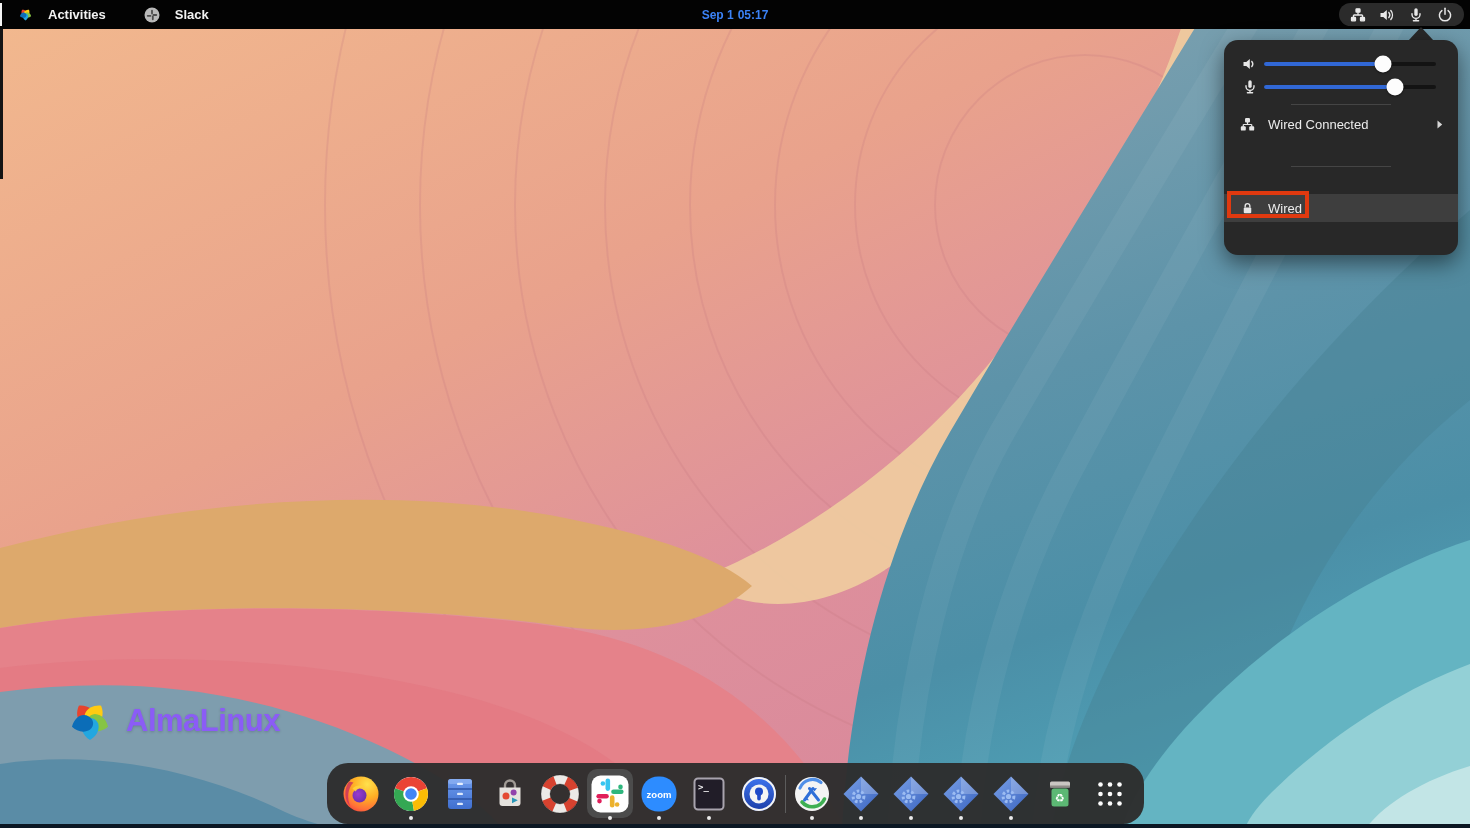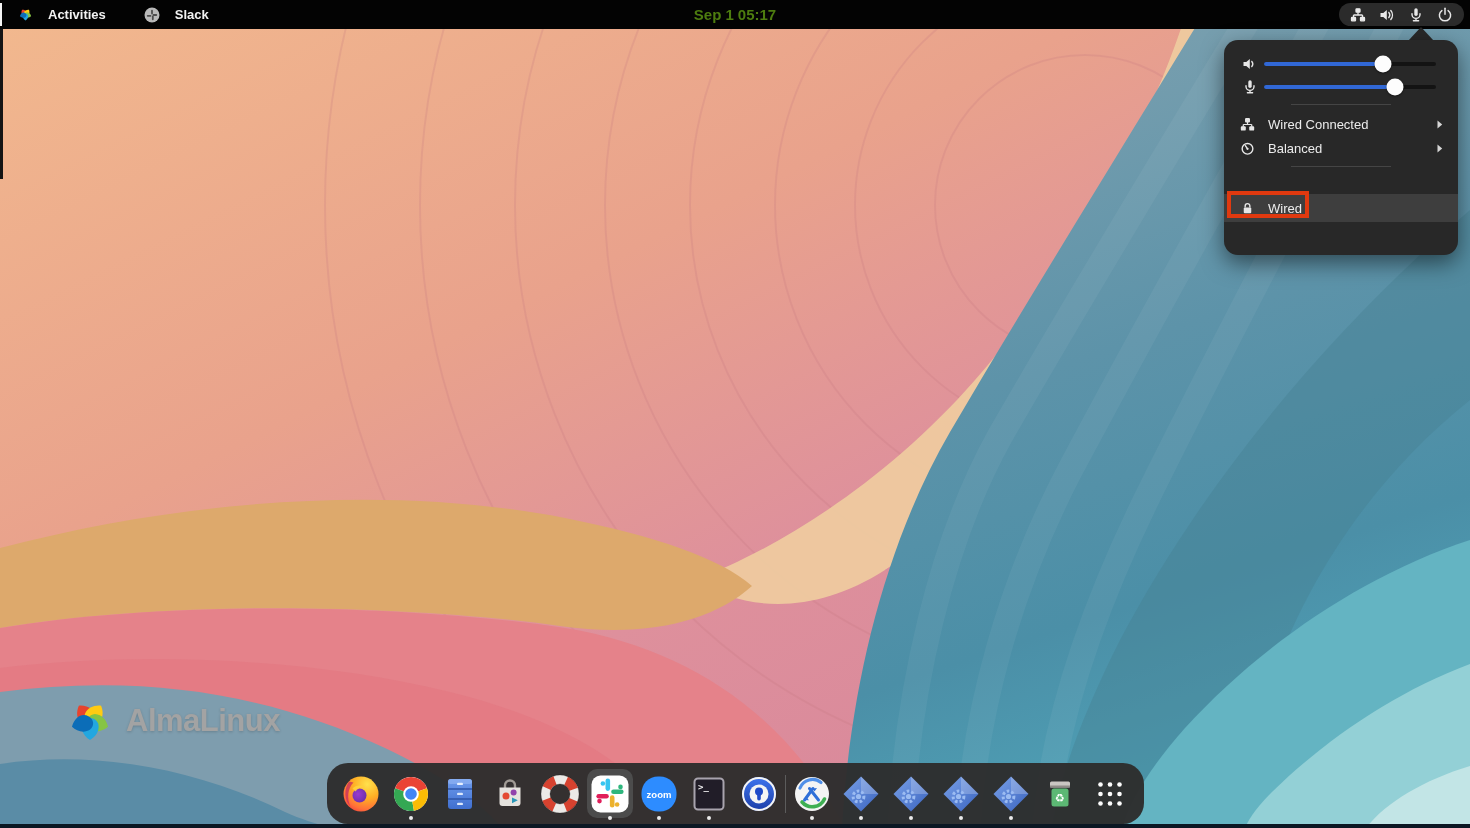--- a/index.html
+++ b/index.html
@@ -15,21 +15,21 @@
   .bottom-strip { position:absolute; left:0; top:824px; width:1470px; height:4px; background:#0b1723; }
 
   
   .topbar { position:absolute; left:0; top:0; width:1470px; height:29px; background:#030303;
             display:flex; align-items:center; z-index:20; color:#f2f2f2; }
   .tb-btn { display:flex; align-items:center; gap:15px; background:none; border:none; color:#f2f2f2;
             font-family:inherit; font-size:13px; font-weight:600; height:29px; padding:0 10px; cursor:default; }
   .tb-activities { margin-left:8px; }
   .tb-slack { margin-left:18px; }
   .tb-clock { position:absolute; left:50%; transform:translateX(-50%); display:flex; gap:4px;
-              background:none; border:none; color:#4d7c0f; font-family:inherit; font-size:15px; font-weight:700; }
+              background:none; border:none; color:#3b82f6; font-family:inherit; font-size:12px; font-weight:700; }
   .tb-tray { position:absolute; right:6px; top:3px; height:23px; display:flex; align-items:center; gap:13px;
              background:#2b2b2b; border:none; border-radius:12px; padding:0 11px; }
 
   
   .menu { position:absolute; left:1224px; top:40px; width:234px; height:215px; background:#282828;
           border-radius:14px; box-shadow:0 8px 22px rgba(0,0,0,.5); z-index:25; color:#ececec; }
   .menu-pointer { position:absolute; left:1408px; top:27px; width:0; height:0; z-index:25;
           border-left:13px solid transparent; border-right:13px solid transparent; border-bottom:14px solid #282828; }
   .menu .slider-row { position:absolute; left:0; width:100%; height:24px; display:flex; align-items:center; }
   .menu .slider-row .s-icon { position:absolute; left:18px; width:16px; display:flex; }
@@ -52,21 +52,21 @@
   .dock-item { position:relative; width:50px; height:61px; display:flex; align-items:center; justify-content:center; }
   .dock-item svg { position:relative; z-index:2; }
   .active-bg { position:absolute; left:2px; top:6px; width:46px; height:49px; background:#4c4c4c; border-radius:10px; z-index:1; }
   .run-dot { position:absolute; bottom:4px; left:50%; transform:translateX(-50%); width:4px; height:4px;
              border-radius:50%; background:rgba(255,255,255,.9); z-index:3; }
   .dock-sep { width:3px; height:61px; display:flex; align-items:center; justify-content:center; }
   .dock-sep span { display:block; width:1px; height:38px; background:#5c5c5c; }
 
   
   .brand { position:absolute; left:66px; top:697px; display:flex; align-items:center; gap:12px; z-index:5; }
-  .brand-text { color:#a3a3a3; font-size:31px; font-weight:700; letter-spacing:-0.5px;
+  .brand-text { color:#8b5cf6; font-size:31px; font-weight:700; letter-spacing:-0.5px;
                 text-shadow:0 1px 3px rgba(0,0,0,.18); }
 </style>
 </head>
 <body>
 
 <div class="screen">
 
   <svg class="wallpaper" viewBox="0 0 1470 828" preserveAspectRatio="none">
     <defs>
       <linearGradient id="warmBase" x1="0" y1="0" x2="0.75" y2="0.85">
@@ -226,35 +226,20 @@
         </svg>
       </span>
       <span class="m-label">Wired Connected</span>
       <span class="m-arrow">
         <svg width="6" height="9" viewBox="0 0 6 9">
             <path d="M0.5,0.5 L5.2,4.5 L0.5,8.5 Z" fill="#d6d6d6"></path>
           </svg>
       </span>
     </div>
 
-    <div class="menu-row" style="top:96px">
-      <span class="m-icon">
-        <svg width="15" height="15" viewBox="0 0 16 16">
-          <circle cx="8" cy="8.3" r="5.7" fill="none" stroke="#e6e6e6" stroke-width="1.5"></circle>
-          <path d="M8,8.3 L5.7,5" stroke="#e6e6e6" stroke-width="1.5" stroke-linecap="round"></path>
-          <circle cx="8" cy="8.3" r="1.2" fill="#e6e6e6"></circle>
-        </svg>
-      </span>
-      <span class="m-label">Balanced</span>
-      <span class="m-arrow">
-        <svg width="6" height="9" viewBox="0 0 6 9">
-            <path d="M0.5,0.5 L5.2,4.5 L0.5,8.5 Z" fill="#d6d6d6"></path>
-          </svg>
-      </span>
-    </div>
 
     <div class="menu-divider" style="top:126px"></div>
 
 
     <div class="lock-highlight"></div>
     <div class="menu-row" style="top:156px">
       <span class="m-icon">
         <svg width="15" height="15" viewBox="0 0 16 16">
           <path d="M5.5,7 V5.3 A2.5,2.5 0 0 1 10.5,5.3 V7" fill="none" stroke="#e6e6e6" stroke-width="1.5"></path>
           <rect x="4" y="7" width="8" height="6" rx="1.1" fill="#e6e6e6"></rect>

